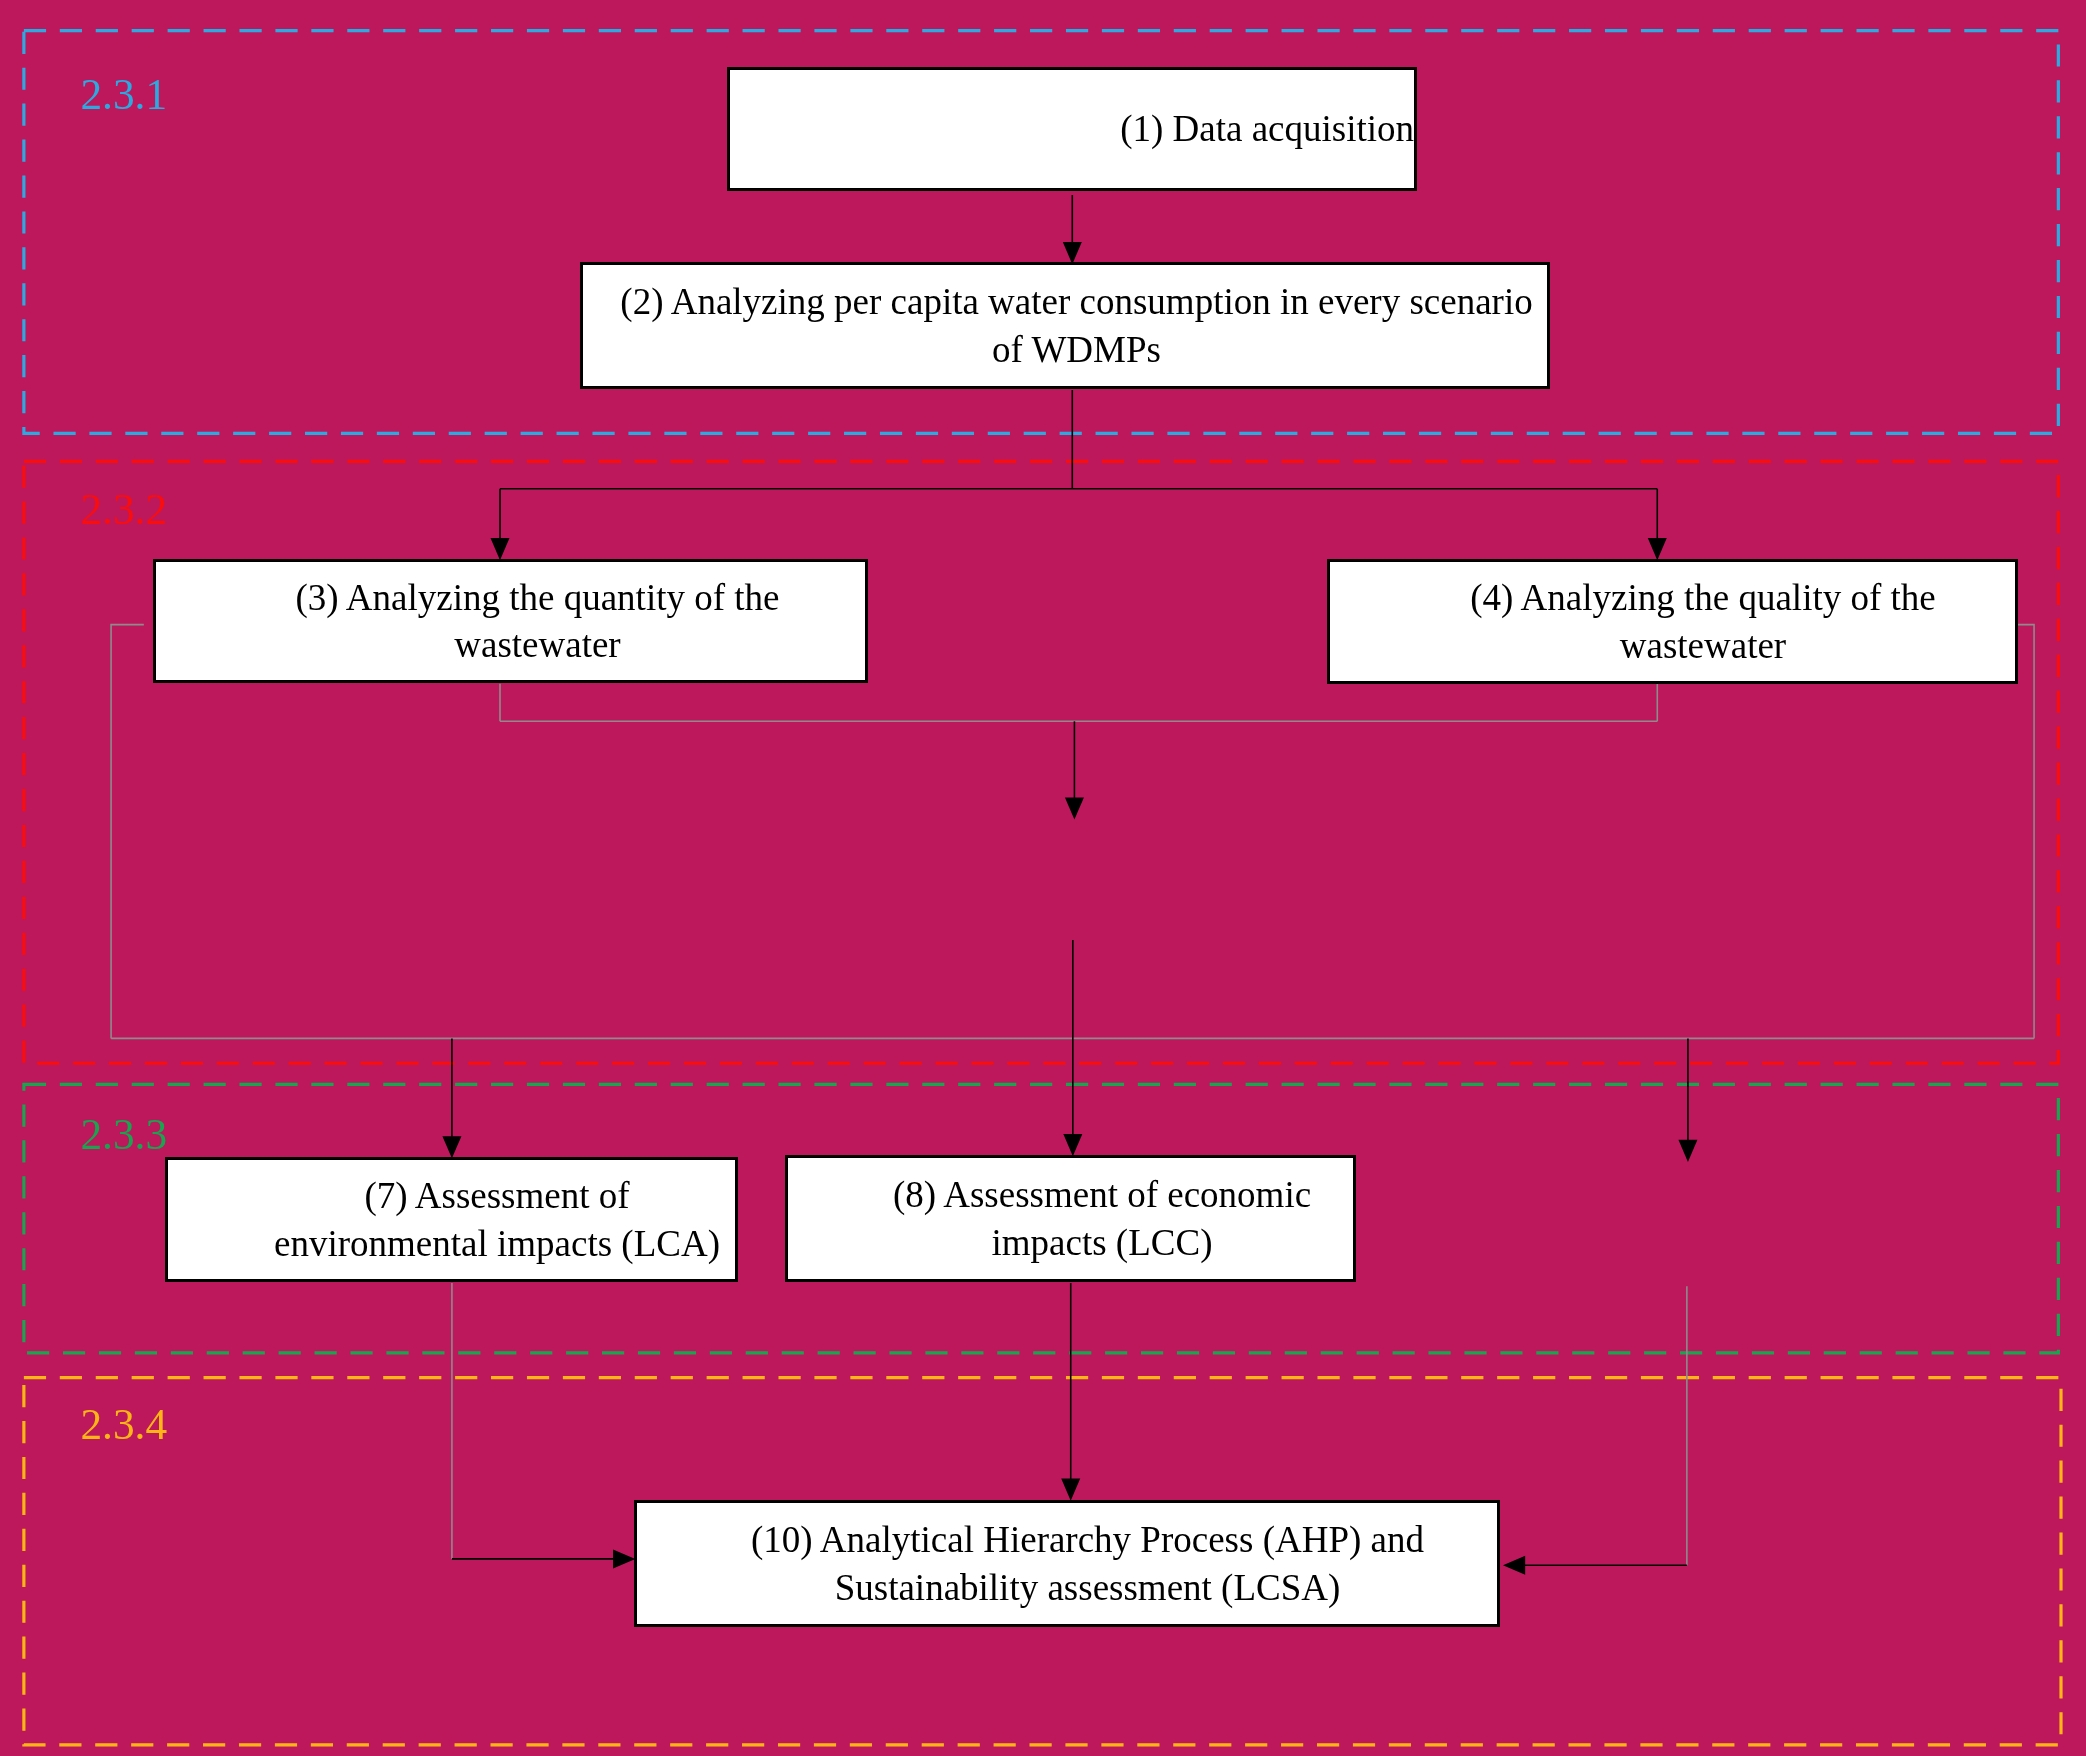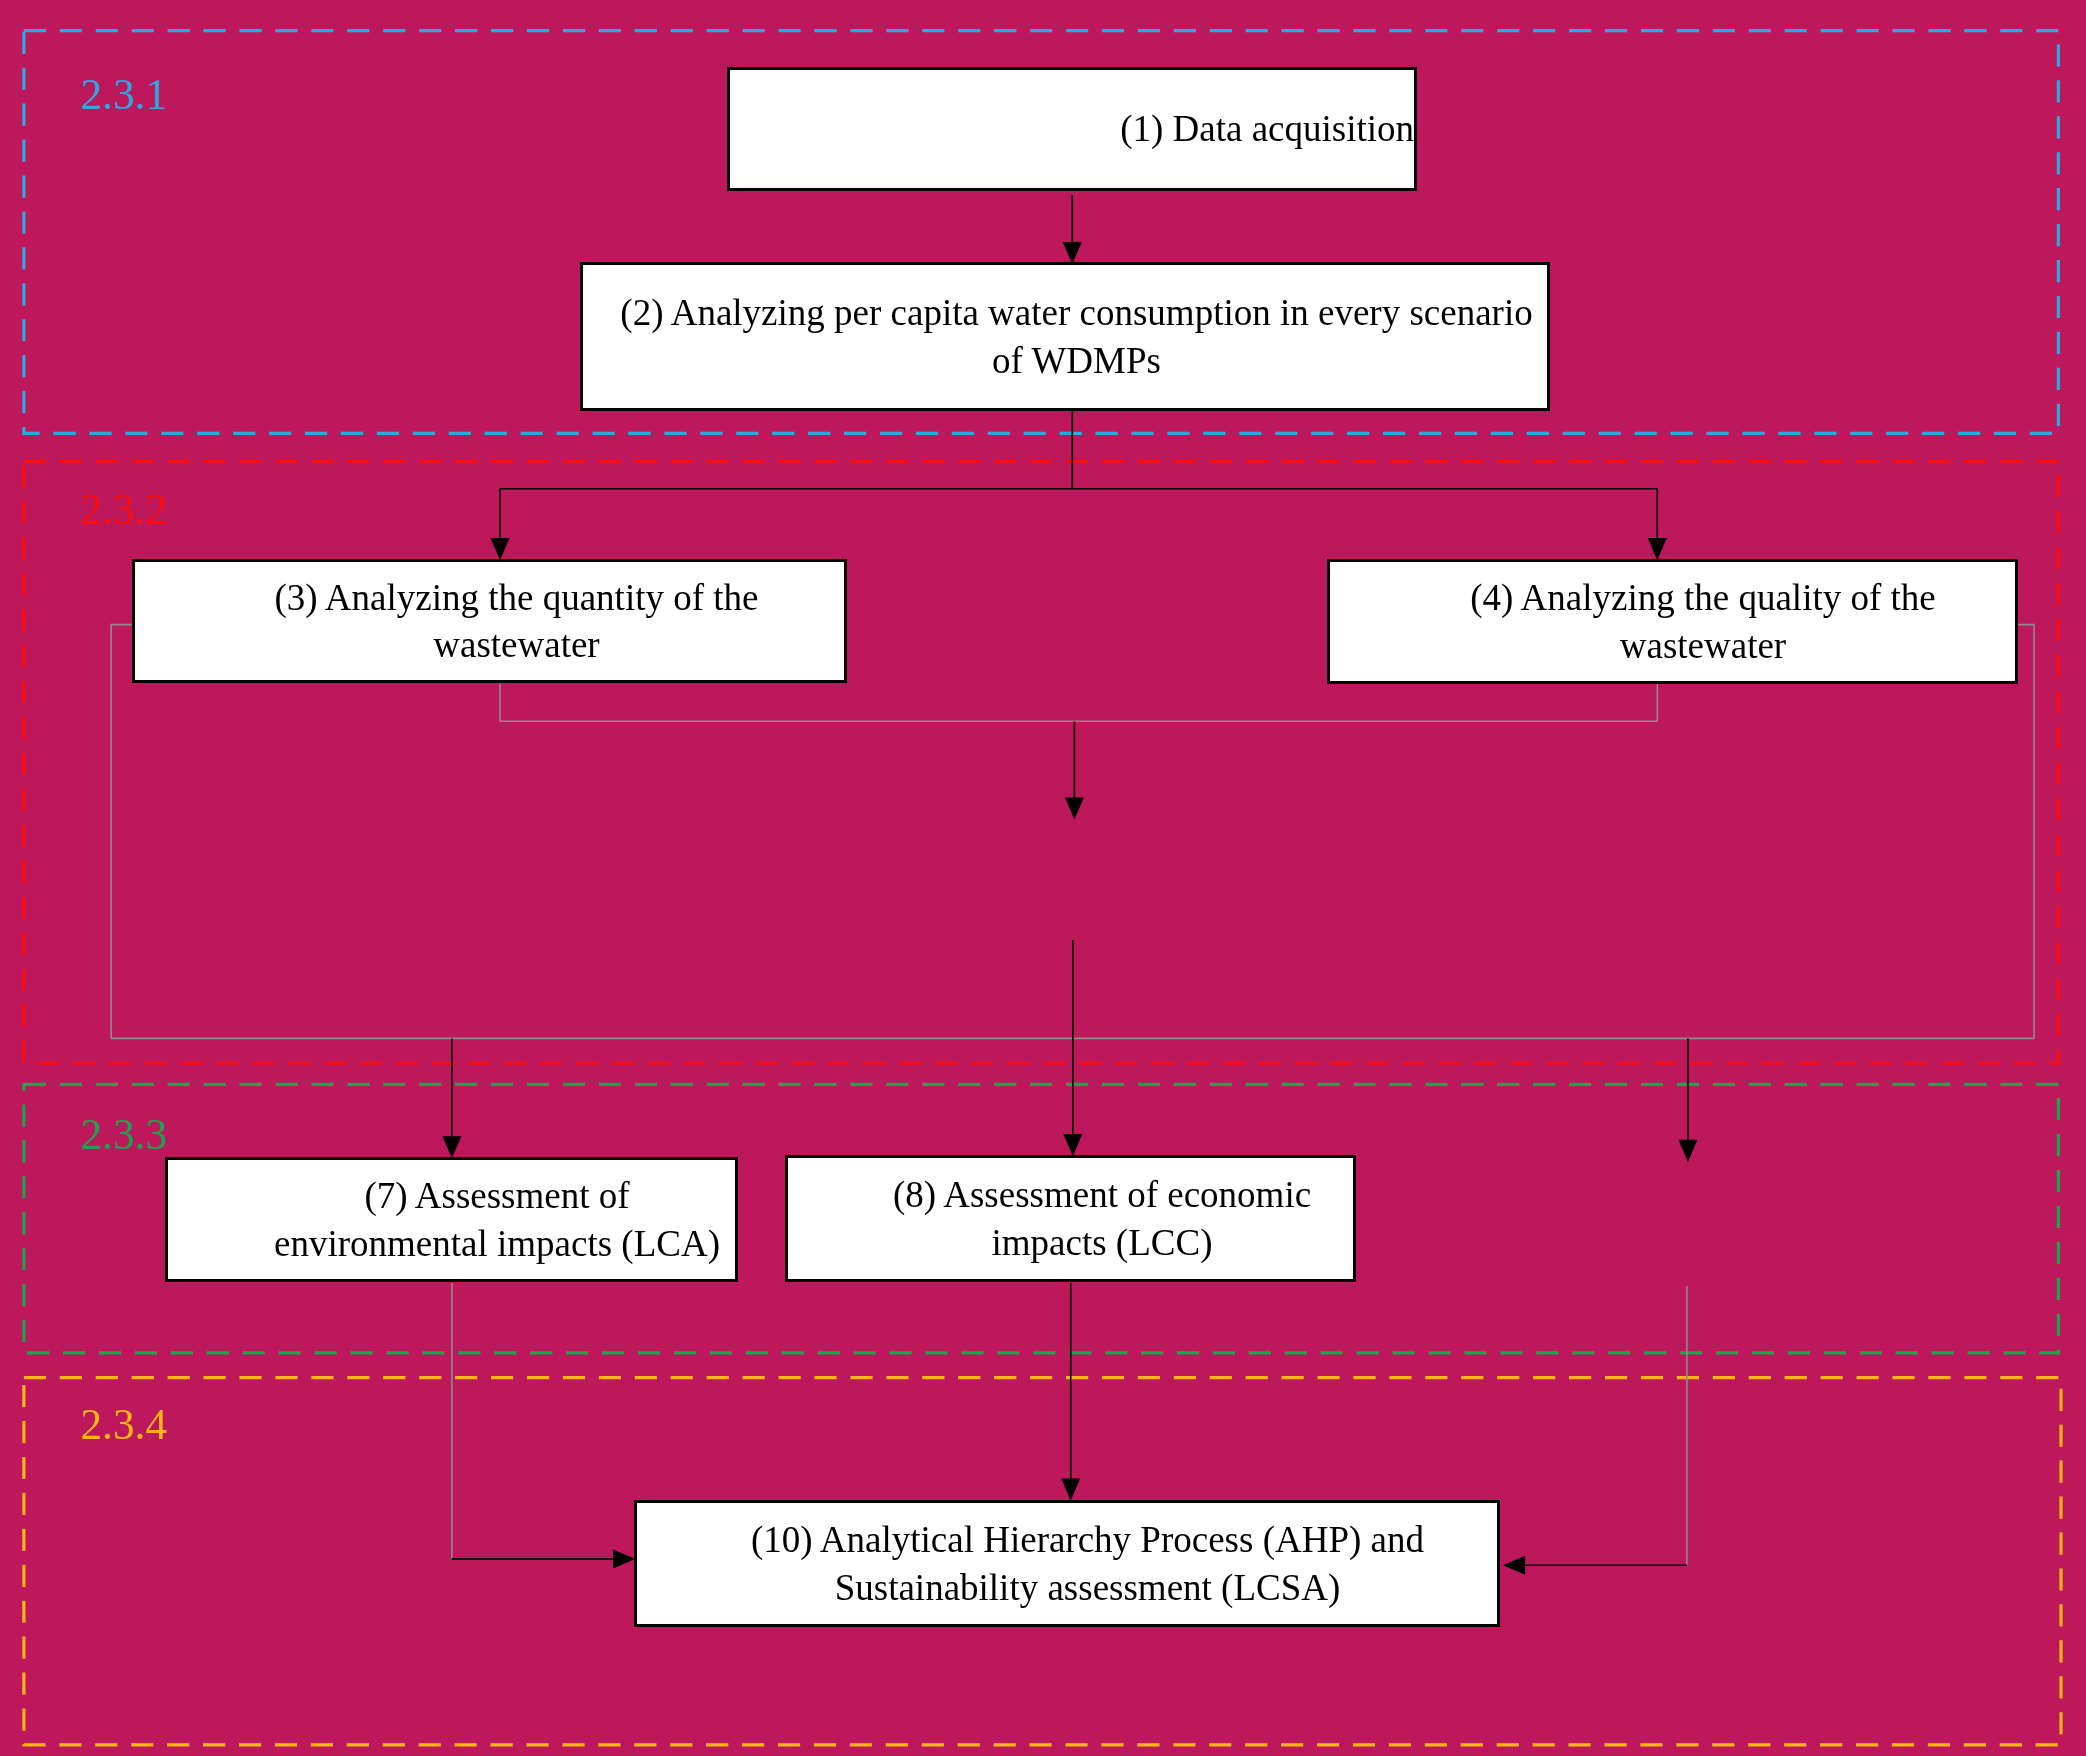--- a/index.html
+++ b/index.html
@@ -37,23 +37,23 @@
   .node .txt {
     display: inline-block;
   }
   .seclabel {
     font-family: "Liberation Serif", "DejaVu Serif", serif;
     font-size: 82px;
   }
   
   #n1  { left:727px; top:67px;  width:690px; height:124px; }
   #n1 .txt { max-width:655px; }
-  #n2  { left:580px; top:262px;  width:970px; height:149px; }
+  #n2  { left:580px; top:262px;  width:970px; height:127px; }
   #n2 .txt { max-width:941px; }
-  #n3  { left:132px;  top:559px; width:715px; height:124px; }
+  #n3  { left:153px;  top:559px; width:715px; height:124px; }
   #n3 .txt { max-width:655px; }
   #n4  { left:1311px; top:559px; width:691px; height:125px;margin-left:16px; }
   #n4 .txt { max-width:624px; }
   #n5  { left:629px; top:819px; width:891px; height:120px; }
   #n5 .txt { max-width:824px; }
   #n7  { left:165px;  top:1157px; width:573px; height:125px; }
   #n7 .txt { max-width:476px; }
   #n8  { left:785px; top:1155px; width:571px; height:127px; }
   #n8 .txt { max-width:502px; }
   #n9  { left:1397px; top:1160px; width:580px; height:126px; }

